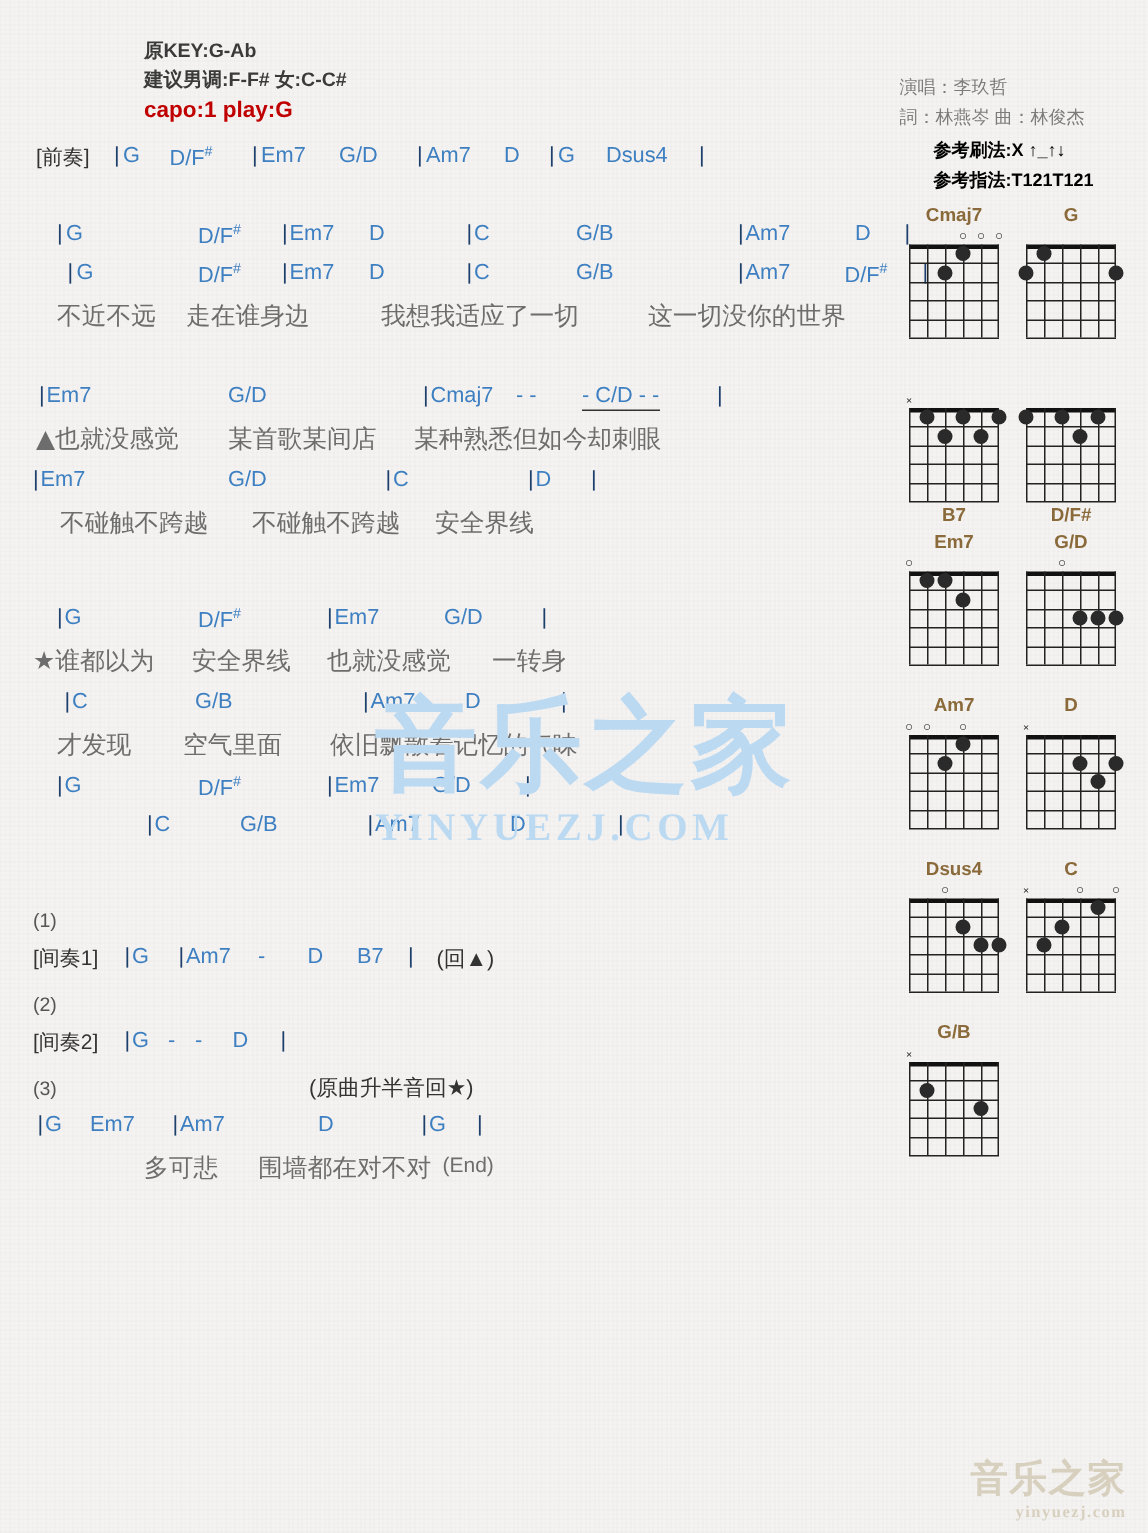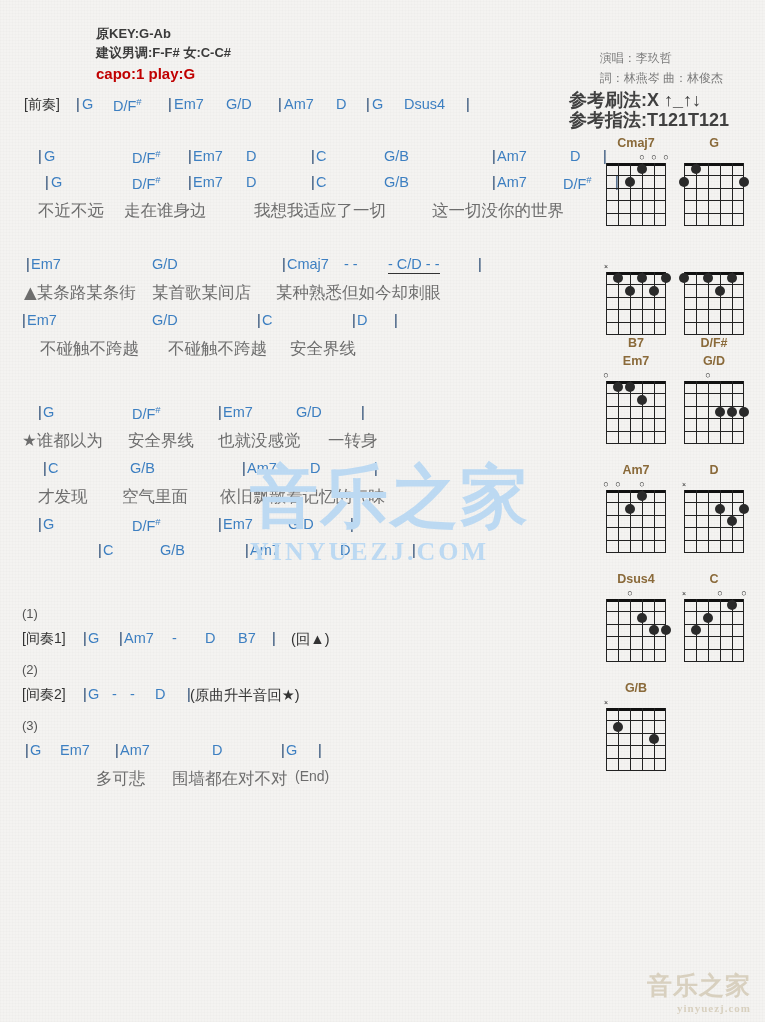--- a/index.html
+++ b/index.html
@@ -27,21 +27,21 @@
   .hdr-left div { font-size:13px; color:#3a3a3a; line-height:19px; white-space:nowrap; font-weight:bold;}
   .hdr-left .capo { color:#c00000; font-size:15px; margin-top:2px; font-weight:bold;}
   .title {
     position:absolute; left:0; right:0; top:14px;
     text-align:center; font-size:27px; color:#555; letter-spacing:2px;
     font-family:"DejaVu Sans","Liberation Sans",sans-serif; font-weight:bold;
   }
   .credits { position:absolute; right:42px; top:48px; text-align:left; }
   .credits div { font-size:12px; color:#7b7b7b; line-height:20px; white-space:nowrap;}
   .play-ref { position:absolute; right:36px; top:90px; }
-  .play-ref div { font-size:18px; color:#404040; line-height:20px; white-space:nowrap; font-weight:bold;}
+  .play-ref div { font-size:12px; color:#000000; line-height:20px; white-space:nowrap; font-weight:bold;}
 
   
   .sheet { position:absolute; left:0; top:96px; width:600px; }
   .line { position:relative; height:26px; white-space:nowrap; }
   .line.lyr { height:30px; }
   .blk { position:absolute; font-size:14.5px; white-space:nowrap; }
   .ch  { color:#3d7fc1; }
   .bar { color:#1d3f6b; }
   .lab { color:#333; font-size:14px; }
   .lyric { color:#6d6d6d; font-size:16.5px; font-family:"DejaVu Sans","Liberation Sans",sans-serif; }
@@ -167,21 +167,21 @@
       <span class="blk bar" style="left:26px;">|</span>
       <span class="blk ch" style="left:31px;">Em7</span>
       <span class="blk ch" style="left:152px;">G/D</span>
       <span class="blk bar" style="left:282px;">|</span>
       <span class="blk ch" style="left:287px;">Cmaj7</span>
       <span class="blk dash" style="left:344px;">- -</span>
       <span class="blk dash ul" style="left:388px;">- C/D - -</span>
       <span class="blk bar" style="left:478px;">|</span>
     </div>
     <div class="line lyr">
-      <span class="blk lyric" style="left:24px;">▲某条路某条街</span>
+      <span class="blk lyric" style="left:24px;">▲也就没感觉</span>
       <span class="blk lyric" style="left:152px;">某首歌某间店</span>
       <span class="blk lyric" style="left:276px;">某种熟悉但如今却刺眼</span>
     </div>
 
     <div class="line">
       <span class="blk bar" style="left:22px;">|</span>
       <span class="blk ch" style="left:27px;">Em7</span>
       <span class="blk ch" style="left:152px;">G/D</span>
       <span class="blk bar" style="left:257px;">|</span>
       <span class="blk ch" style="left:262px;">C</span>
@@ -270,21 +270,21 @@
       <span class="blk" style="left:22px; color:#555; font-size:13px;">(2)</span>
     </div>
     <div class="line" style="height:32px">
       <span class="blk lab" style="left:22px;">[间奏2]</span>
       <span class="blk bar" style="left:83px;">|</span>
       <span class="blk ch" style="left:88px;">G</span>
       <span class="blk ch" style="left:112px;">-</span>
       <span class="blk ch" style="left:130px;">-</span>
       <span class="blk ch" style="left:155px;">D</span>
       <span class="blk bar" style="left:187px;">|</span>
-      <span class="blk paren" style="left:190px;">(原曲升半音回★)</span>
+      <span class="blk paren" style="left:206px;margin-top:30px;">(原曲升半音回★)</span>
     </div>
 
     <div class="line" style="height:24px">
       <span class="blk" style="left:22px; color:#555; font-size:13px;">(3)</span>
     </div>
     <div class="line">
       <span class="blk bar" style="left:25px;">|</span>
       <span class="blk ch" style="left:30px;">G</span>
       <span class="blk ch" style="left:60px;">Em7</span>
       <span class="blk bar" style="left:115px;">|</span>

